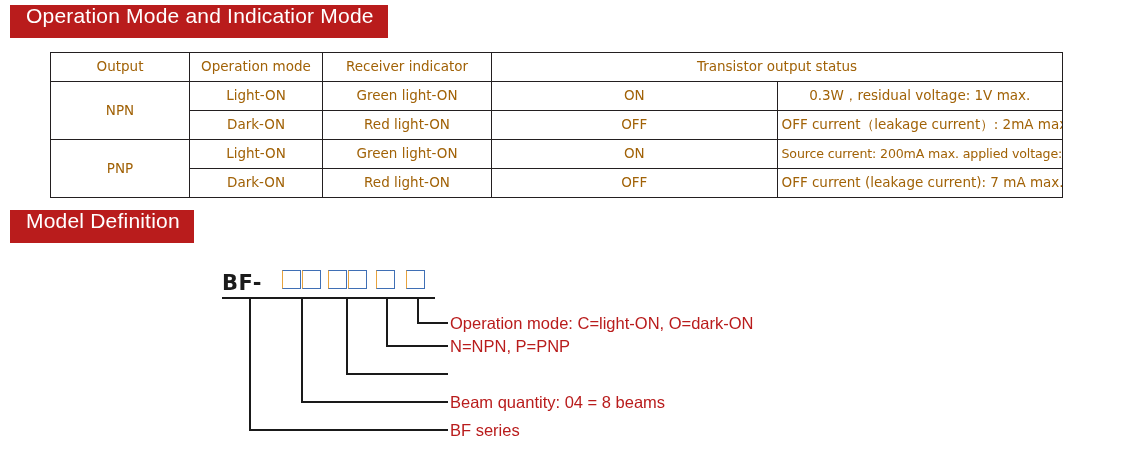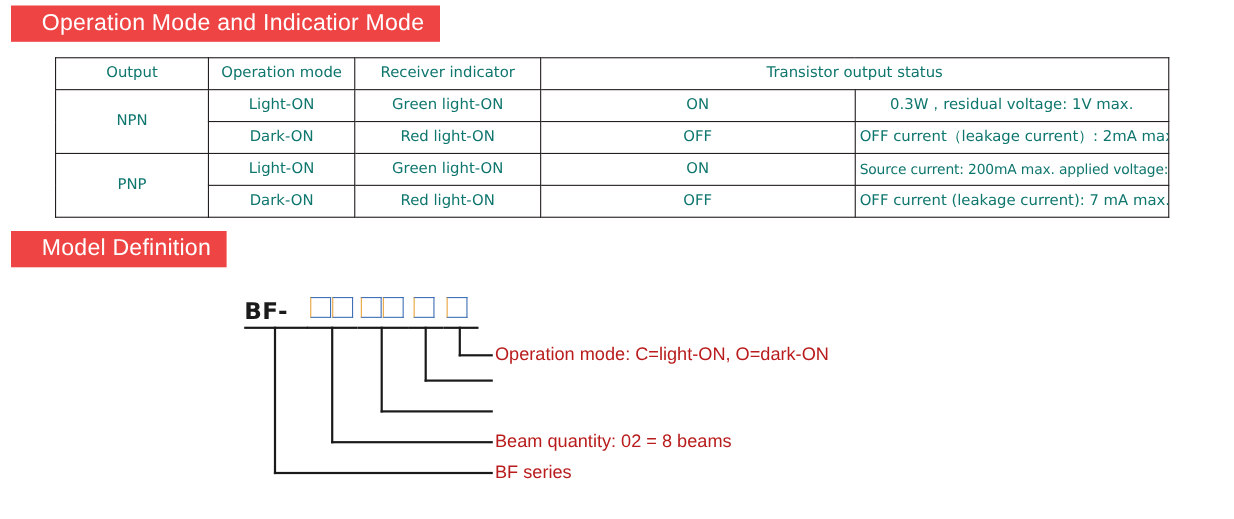--- a/index.html
+++ b/index.html
@@ -13,45 +13,44 @@
     position: relative;
     overflow: hidden;
     font-family: "Liberation Sans", sans-serif;
     color: #1a1a1a;
     -webkit-font-smoothing: antialiased;
   }
 
   
   .banner {
     position: absolute;
-    background: #ef4444;
+    background: #b91c1c;
     color: #ffffff;
     font-size: 21px;
     line-height: 1;
     letter-spacing: .2px;
     display: flex;
-    align-items: center;
-    padding: 0 14px 2px 28px;
+    padding: 0 14px 2px 16px;
     box-sizing: border-box;
     white-space: nowrap;
   }
   #banner-operation-mode { left: 10px; top: 5px;   height: 33px; }
   #banner-model-def      { left: 10px; top: 210px; height: 33px; }
 
   
   #spec-table {
     position: absolute;
     left: 50px;
     top: 52px;
     width: 1013px;
     border-collapse: collapse;
     table-layout: fixed;
     font-family: "DejaVu Sans", sans-serif;
     font-size: 13.5px;
-    color: #0f766e;
+    color: #a16207;
   }
   #spec-table td {
     border: 1.6px solid #231f20;
     text-align: center;
     vertical-align: middle;
     padding: 2px 4px;
     line-height: 1.15;
     white-space: nowrap;
     overflow: hidden;
   }
@@ -186,15 +185,16 @@
   <div class="vline" style="left:301px; top:42px; height:106px;"></div>
   <div class="vline" style="left:249px; top:42px; height:134px;"></div>
 
   <div class="lrule" style="left:417px; top:67px;  width:31px;"></div>
   <div class="lrule" style="left:386px; top:90px;  width:62px;"></div>
   <div class="lrule" style="left:346px; top:118px; width:102px;"></div>
   <div class="lrule" style="left:301px; top:146px; width:147px;"></div>
   <div class="lrule" style="left:249px; top:174px; width:199px;"></div>
 
   <div class="leader-label" style="top:68px;">Operation mode: C=light-ON, O=dark-ON</div>
-  <div class="leader-label" style="top:147px;">Beam quantity: 02 = 8 beams</div>
+  <div class="leader-label" style="top:91px;">N=NPN, P=PNP</div>
+  <div class="leader-label" style="top:147px;">Beam quantity: 04 = 8 beams</div>
   <div class="leader-label" style="top:175px;">BF series</div>
 </div>
 
 </body></html>

